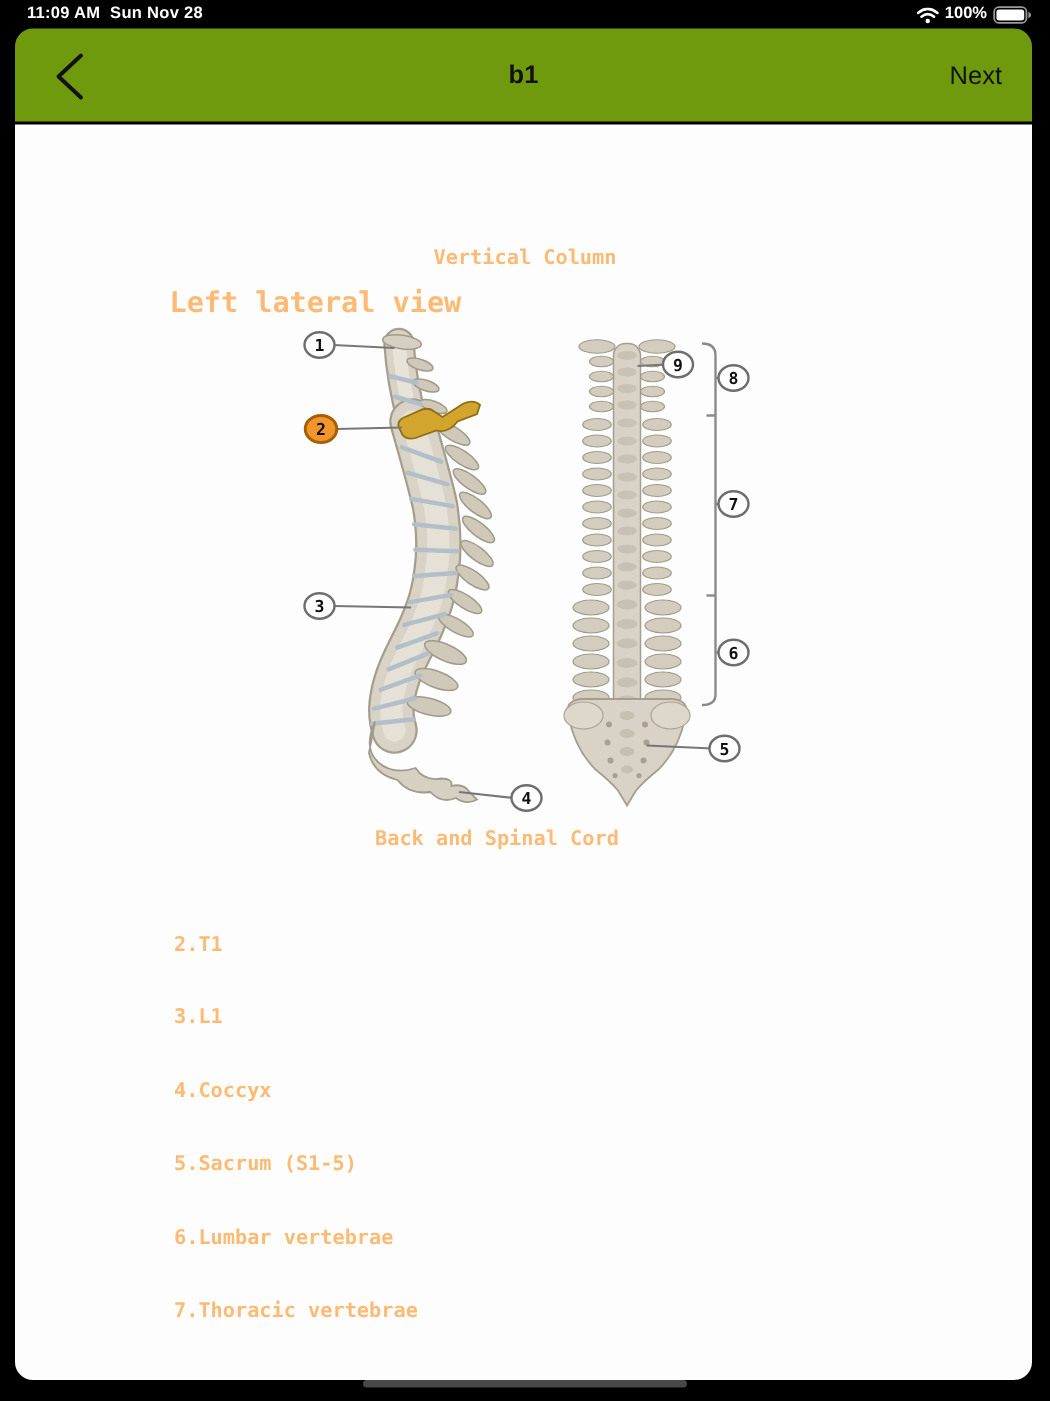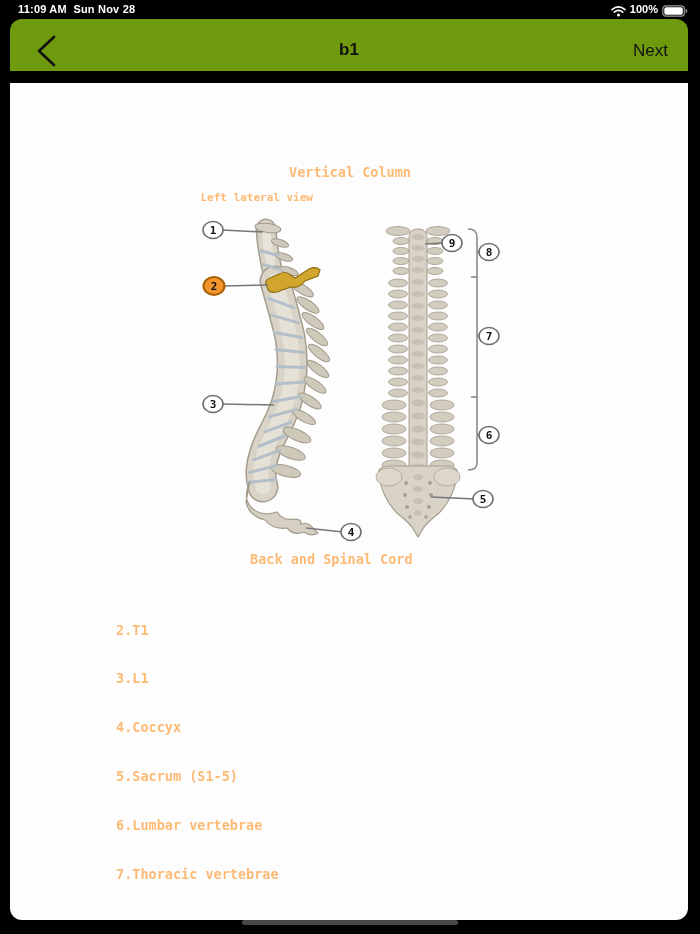--- a/index.html
+++ b/index.html
@@ -7,33 +7,33 @@
           font-family:"Liberation Sans",sans-serif;}
   .abs{position:absolute;}
 
   
   #status-bar{left:0;top:0;width:700px;height:19px;color:#fff;}
   .status-left{left:18px;top:3px;font-size:11px;font-weight:600;letter-spacing:.2px;}
   .status-right{right:12px;top:3px;display:flex;align-items:flex-start;gap:4px;}
   .status-right .pct{font-size:11px;font-weight:600;color:#fff;}
 
   
-  #nav-bar{left:10px;top:19px;width:678px;height:52px;background:#6f9a0d;
+  #nav-bar{left:10px;top:19px;width:678px;height:62px;background:#6f9a0d;
            border-radius:12px 12px 0 0;}
   #nav-title{left:50%;top:21px;transform:translateX(-50%);font-size:17px;font-weight:700;color:#111;}
   #nav-next{right:20px;top:22px;font-size:17px;color:#111;cursor:pointer;margin-left:20px;}
   #back-btn{left:22px;top:15px;width:30px;height:34px;cursor:pointer;}
 
   
   #card{left:10px;top:83px;width:678px;height:837px;background:#fdfdfd;
         border-radius:0 0 12px 12px;}
 
   .mono{font-family:"DejaVu Sans Mono",monospace;font-weight:700;color:#fdba74;}
   .fig-title{top:164px;left:250px;width:200px;text-align:center;font-size:13.5px;}
-  .view-label-left{top:191px;left:113px;width:200px;text-align:right;font-size:11px;}
+  .view-label-left{top:191px;left:113px;width:200px;text-align:left;font-size:19px;}
   .view-label-right{top:191px;left:353px;width:200px;text-align:center;font-size:13.5px;}
   .fig-caption{top:551px;left:250px;width:200px;text-align:left;font-size:13.5px;}
 
   #legend{top:589px;left:116px;font-size:13.5px;line-height:16.3px;white-space:pre;}
 
   
   #figure-svg{left:150px;top:215px;}
   .num{font-family:"DejaVu Sans Mono",monospace;font-weight:700;font-size:11px;fill:#111;}
 
   

